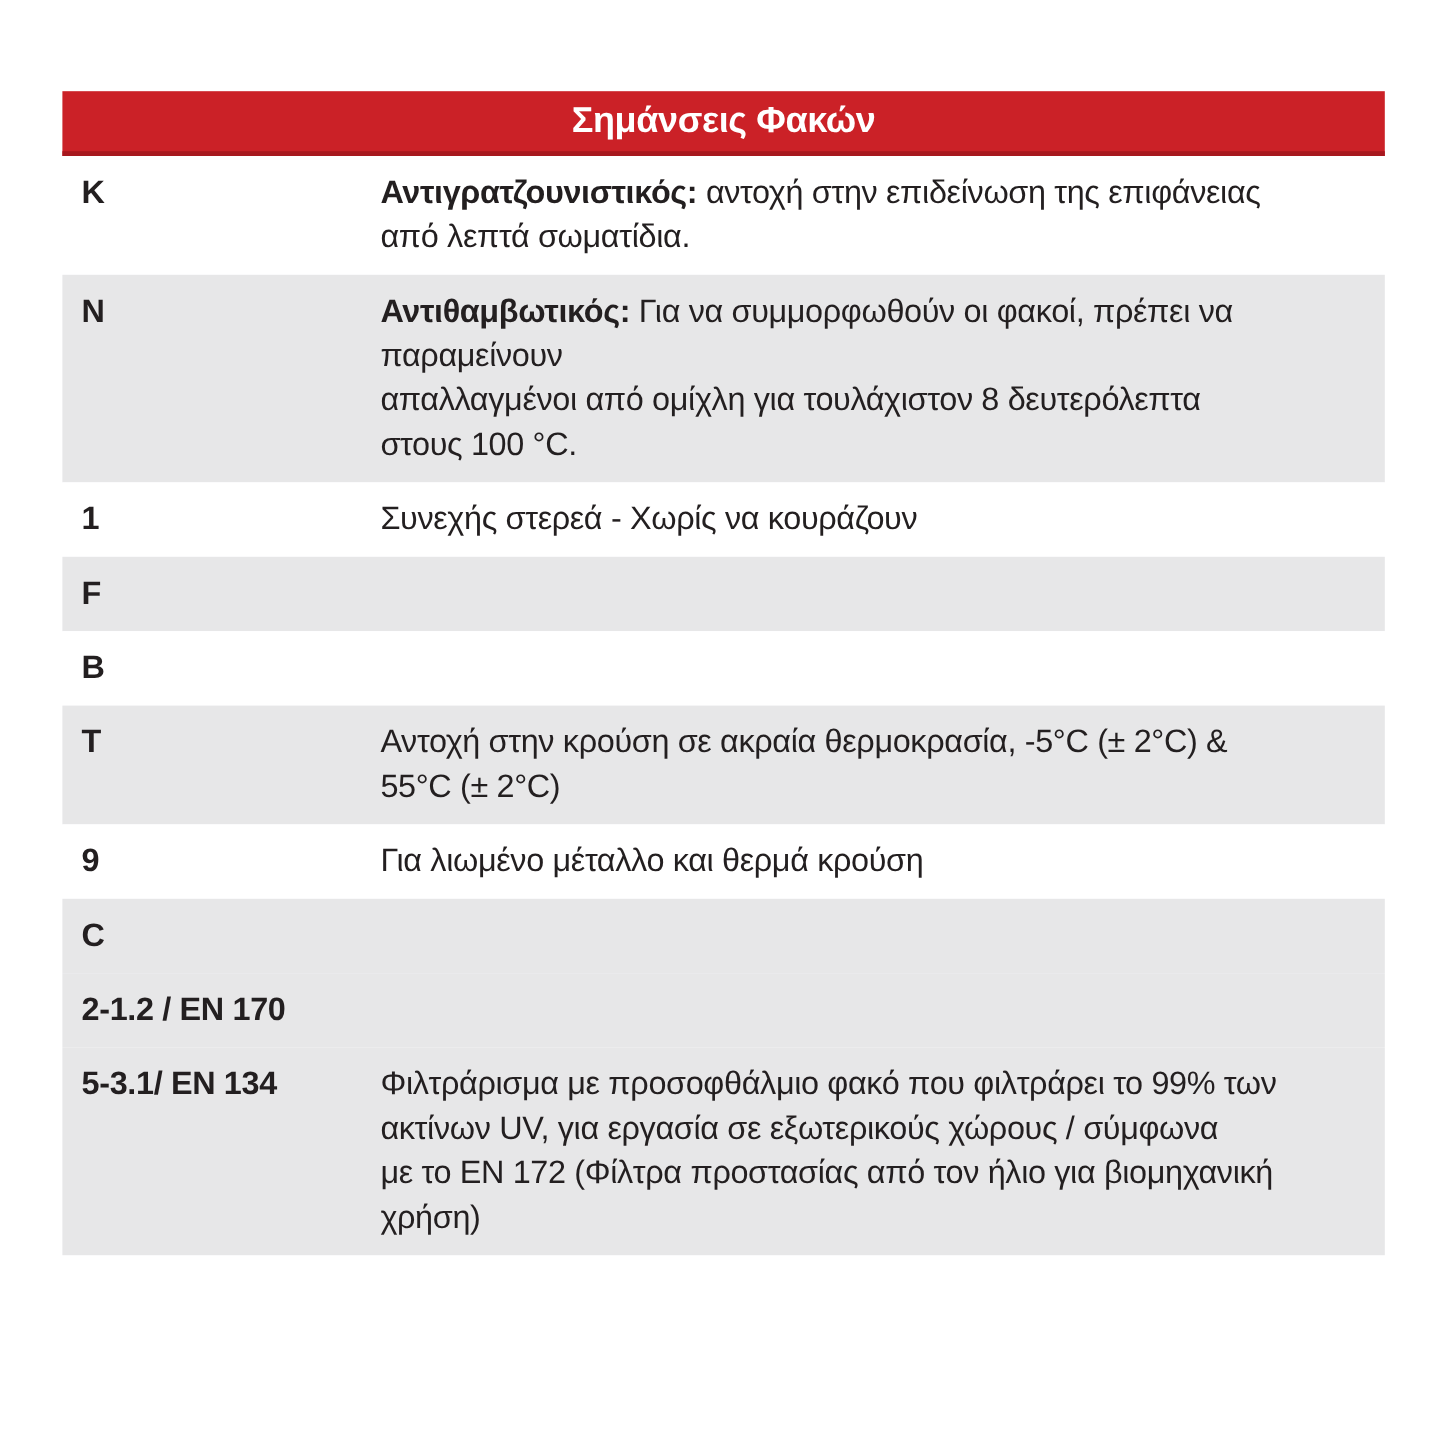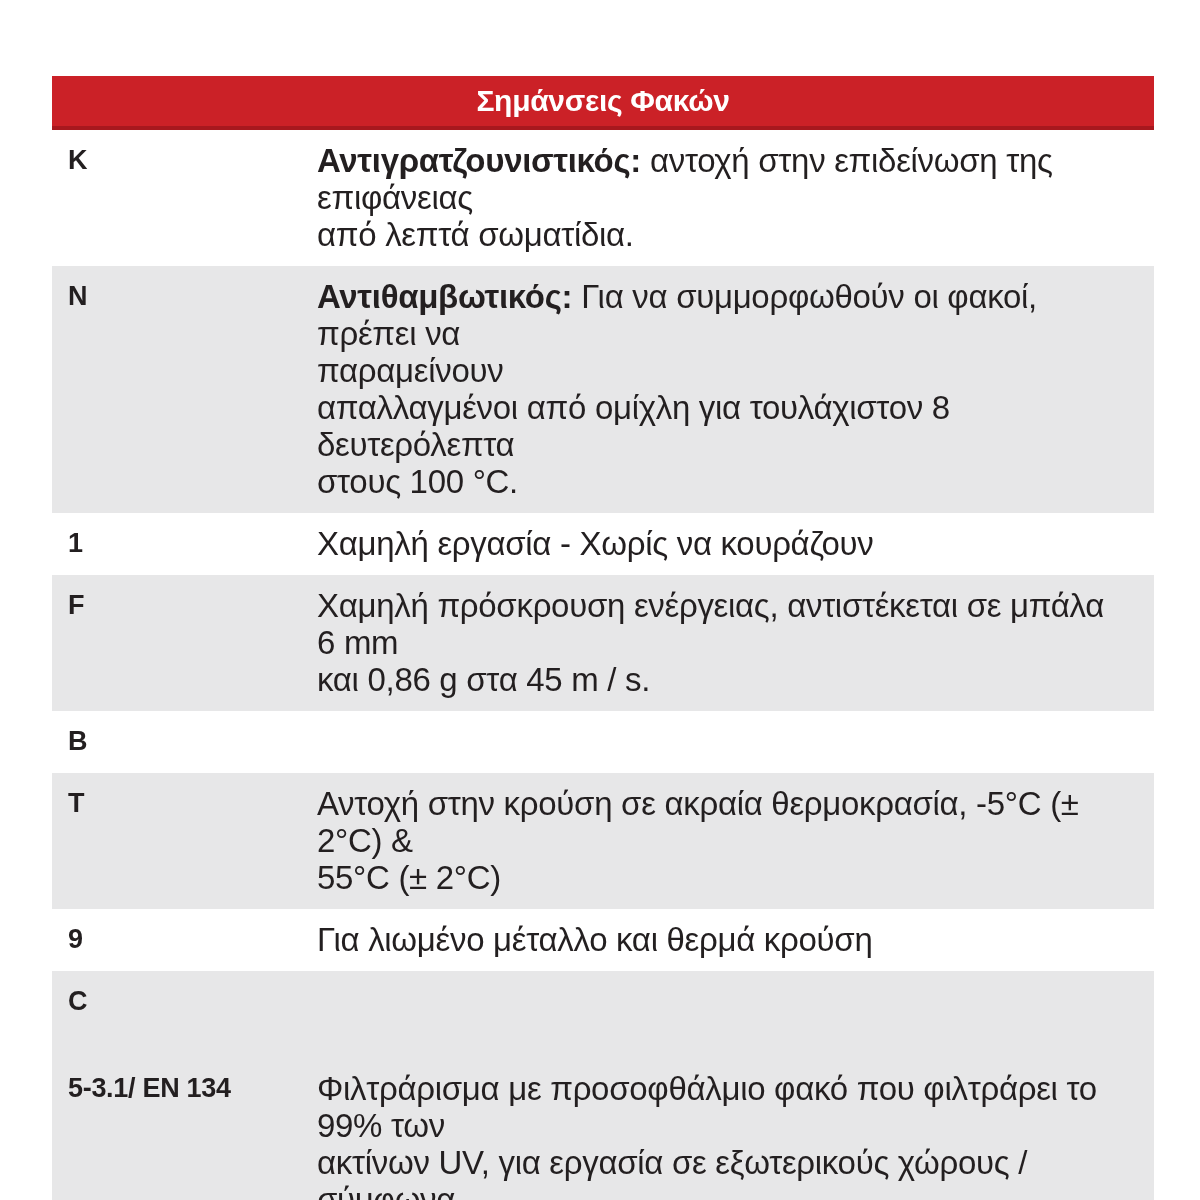--- a/index.html
+++ b/index.html
@@ -39,21 +39,21 @@
   .code {
     flex: 0 0 249px;
     font-weight: bold;
     font-size: 27px;
     line-height: 37px;
     letter-spacing: -0.3px;
     white-space: nowrap;
   }
   .desc {
     flex: 1 1 auto;
-    font-size: 33px;
+    font-size: 27px;
     line-height: 37px;
     letter-spacing: -0.3px;
     white-space: pre-line;
   }
   .desc .b { font-weight: bold; }
 </style>
 </head>
 <body>
 
 <div class="sheet">
@@ -71,27 +71,25 @@
   <div class="row gray">
     <div class="code">N</div>
     <div class="desc"><span class="b">Αντιθαμβωτικός:</span><span> Για να συμμορφωθούν οι φακοί, πρέπει να
 παραμείνουν
 απαλλαγμένοι από ομίχλη για τουλάχιστον 8 δευτερόλεπτα
 στους 100 °C.</span></div>
   </div>
 
   <div class="row">
     <div class="code">1</div>
-    <div class="desc"><span class="b"></span><span>Χαμηλή εργασία - Χωρίς να κουράζουν</span></div>
+    <div class="desc"><span class="b"></span><span>Συνεχής στερεά - Χωρίς να κουράζουν</span></div>
   </div>
 
   <div class="row gray">
     <div class="code">F</div>
-    <div class="desc"><span class="b"></span><span>Χαμηλή πρόσκρουση ενέργειας, αντιστέκεται σε μπάλα 6 mm
-και 0,86 g στα 45 m / s.</span></div>
   </div>
 
   <div class="row">
     <div class="code">B</div>
   </div>
 
   <div class="row gray">
     <div class="code">T</div>
     <div class="desc"><span class="b"></span><span>Αντοχή στην κρούση σε ακραία θερμοκρασία, -5°C (± 2°C) &amp;
 55°C (± 2°C)</span></div>
@@ -100,20 +98,21 @@
   <div class="row">
     <div class="code">9</div>
     <div class="desc"><span class="b"></span><span>Για λιωμένο μέταλλο και θερμά κρούση</span></div>
   </div>
 
   <div class="row gray">
     <div class="code">C</div>
   </div>
 
   <div class="row gray">
+    <div class="code">2-1.2 / EN 170</div>
   </div>
 
   <div class="row gray">
     <div class="code">5-3.1/ EN 134</div>
     <div class="desc"><span class="b"></span><span>Φιλτράρισμα με προσοφθάλμιο φακό που φιλτράρει το 99% των
 ακτίνων UV, για εργασία σε εξωτερικούς χώρους / σύμφωνα
 με το EN 172 (Φίλτρα προστασίας από τον ήλιο για βιομηχανική
 χρήση)</span></div>
   </div>
 

